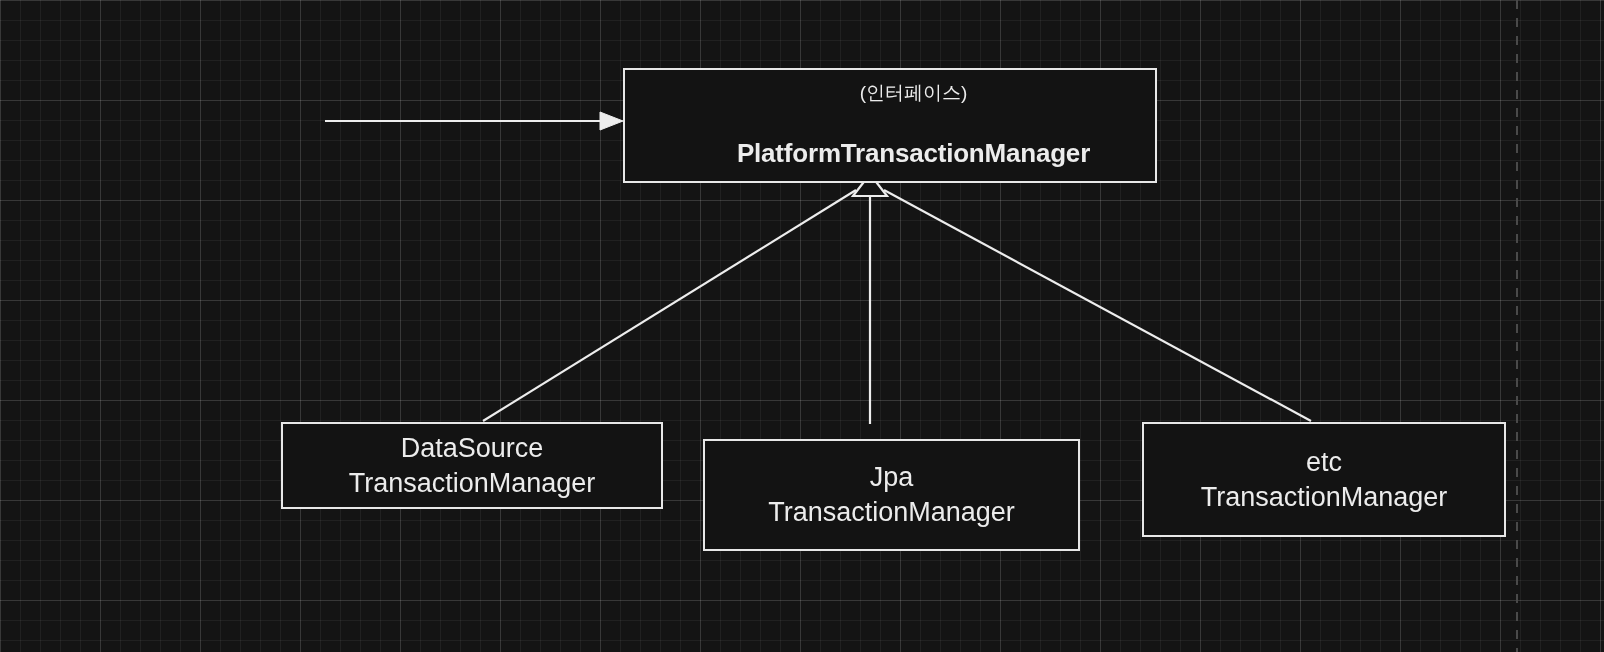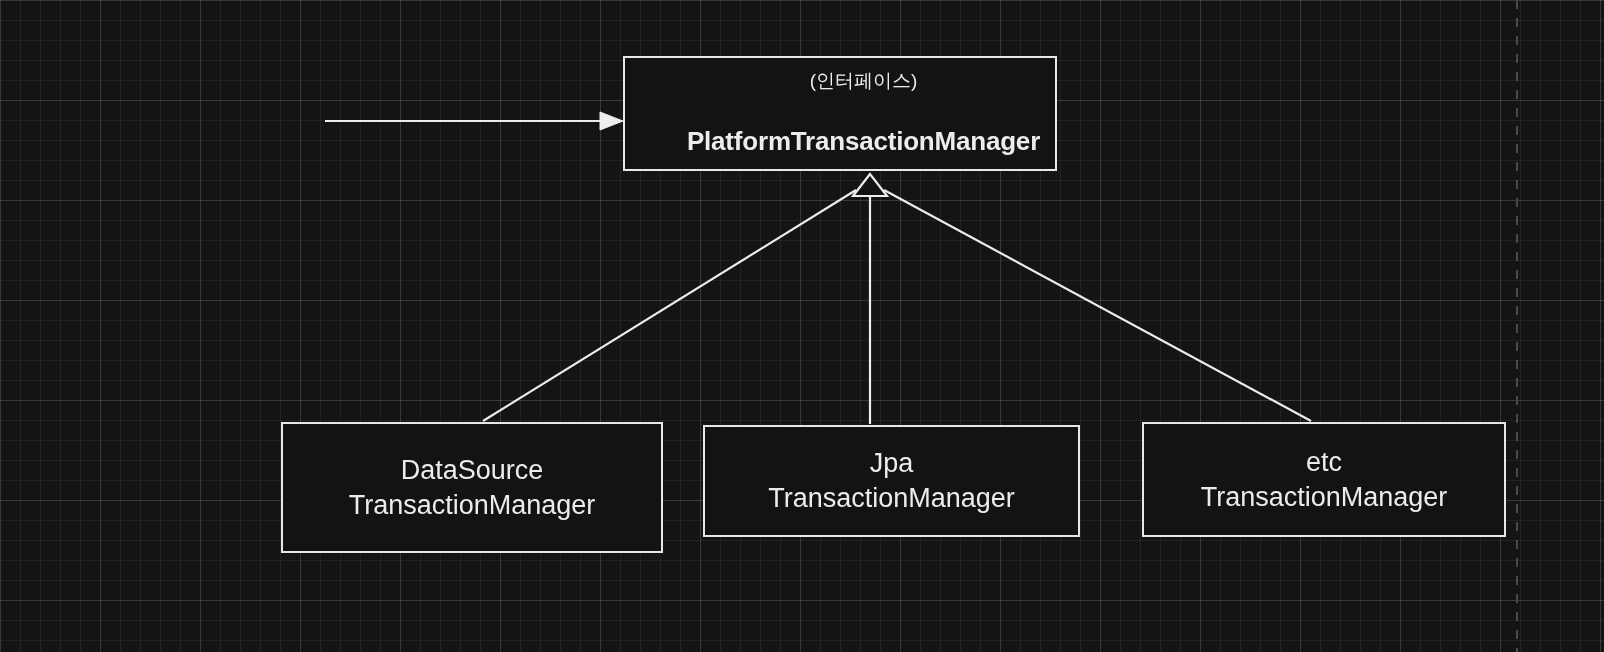--- a/index.html
+++ b/index.html
@@ -46,40 +46,40 @@
   }
   .node-line {
     display: block;
     white-space: nowrap;
   }
   #node-service {
     left: 85px;  top: 61px;  width: 240px; height: 117px;
     font-size: 19px;
   }
   #node-interface {
-    left: 623px; top: 56px;  width: 434px; height: 115px; padding-left: 47px;
+    left: 623px; top: 68px;  width: 534px; height: 115px; padding-left: 47px;
   }
   #node-interface .stereotype {
     font-size: 19px;
     font-weight: normal;
     margin-bottom: 2px;
   }
   #node-interface .iface-name {
     font-size: 26px;
     font-weight: bold;
     letter-spacing: -0.2px;
     margin-top: 30px;
   }
   #node-datasource {
-    left: 281px;  top: 422px; width: 382px; height: 131px;
+    left: 281px;  top: 422px; width: 382px; height: 87px;
     font-size: 27px;
     text-align: right;
   }
   #node-jpa {
-    left: 703px;  top: 425px; width: 377px; height: 112px;
+    left: 703px;  top: 439px; width: 377px; height: 112px;
     font-size: 27px;
   }
   #node-etc {
     left: 1142px; top: 422px; width: 364px; height: 115px;
     font-size: 27px;
   }
 </style>
 </head>
 <body>
 

